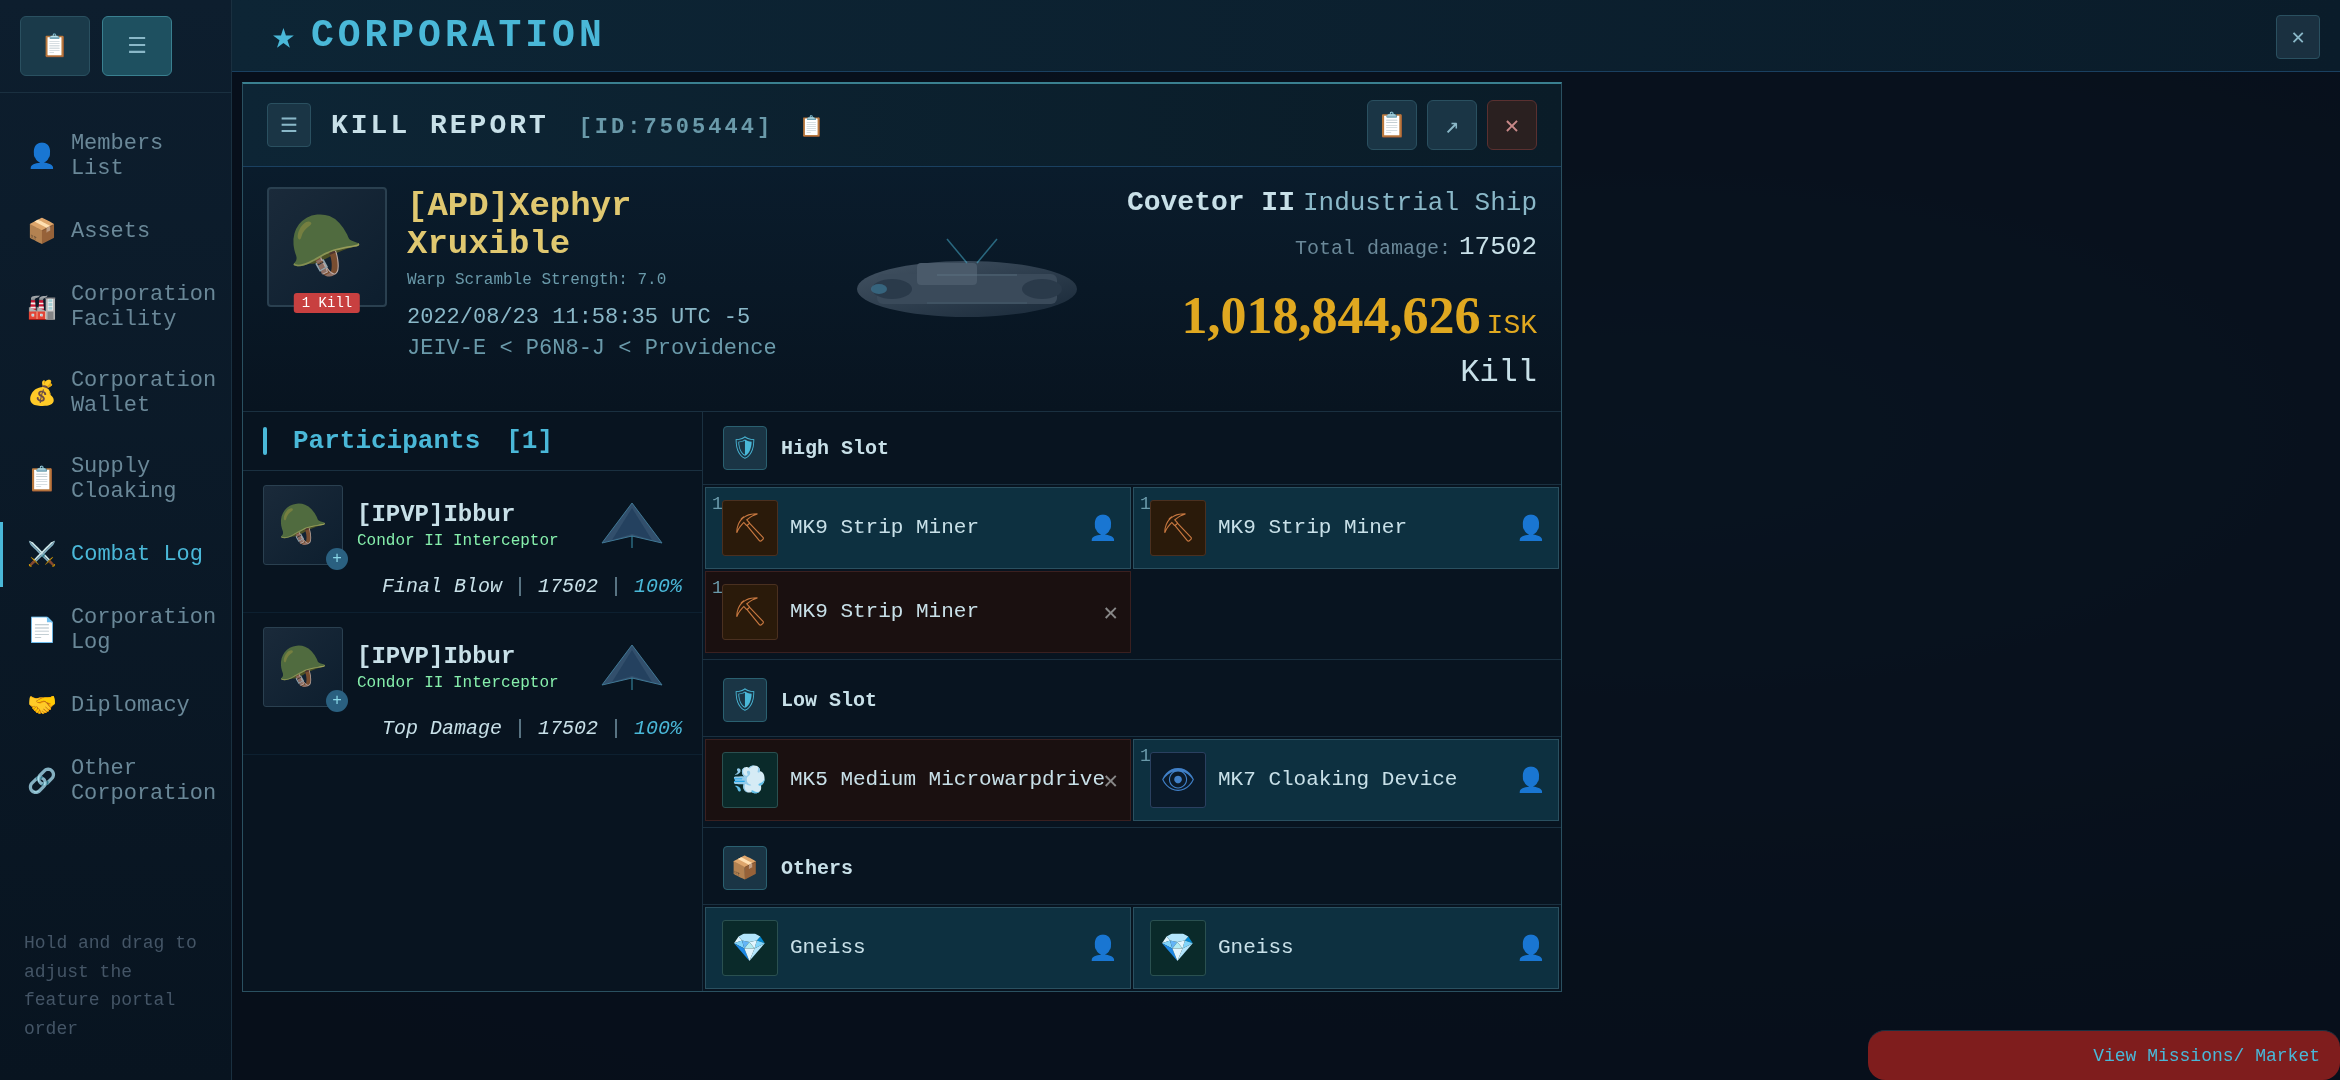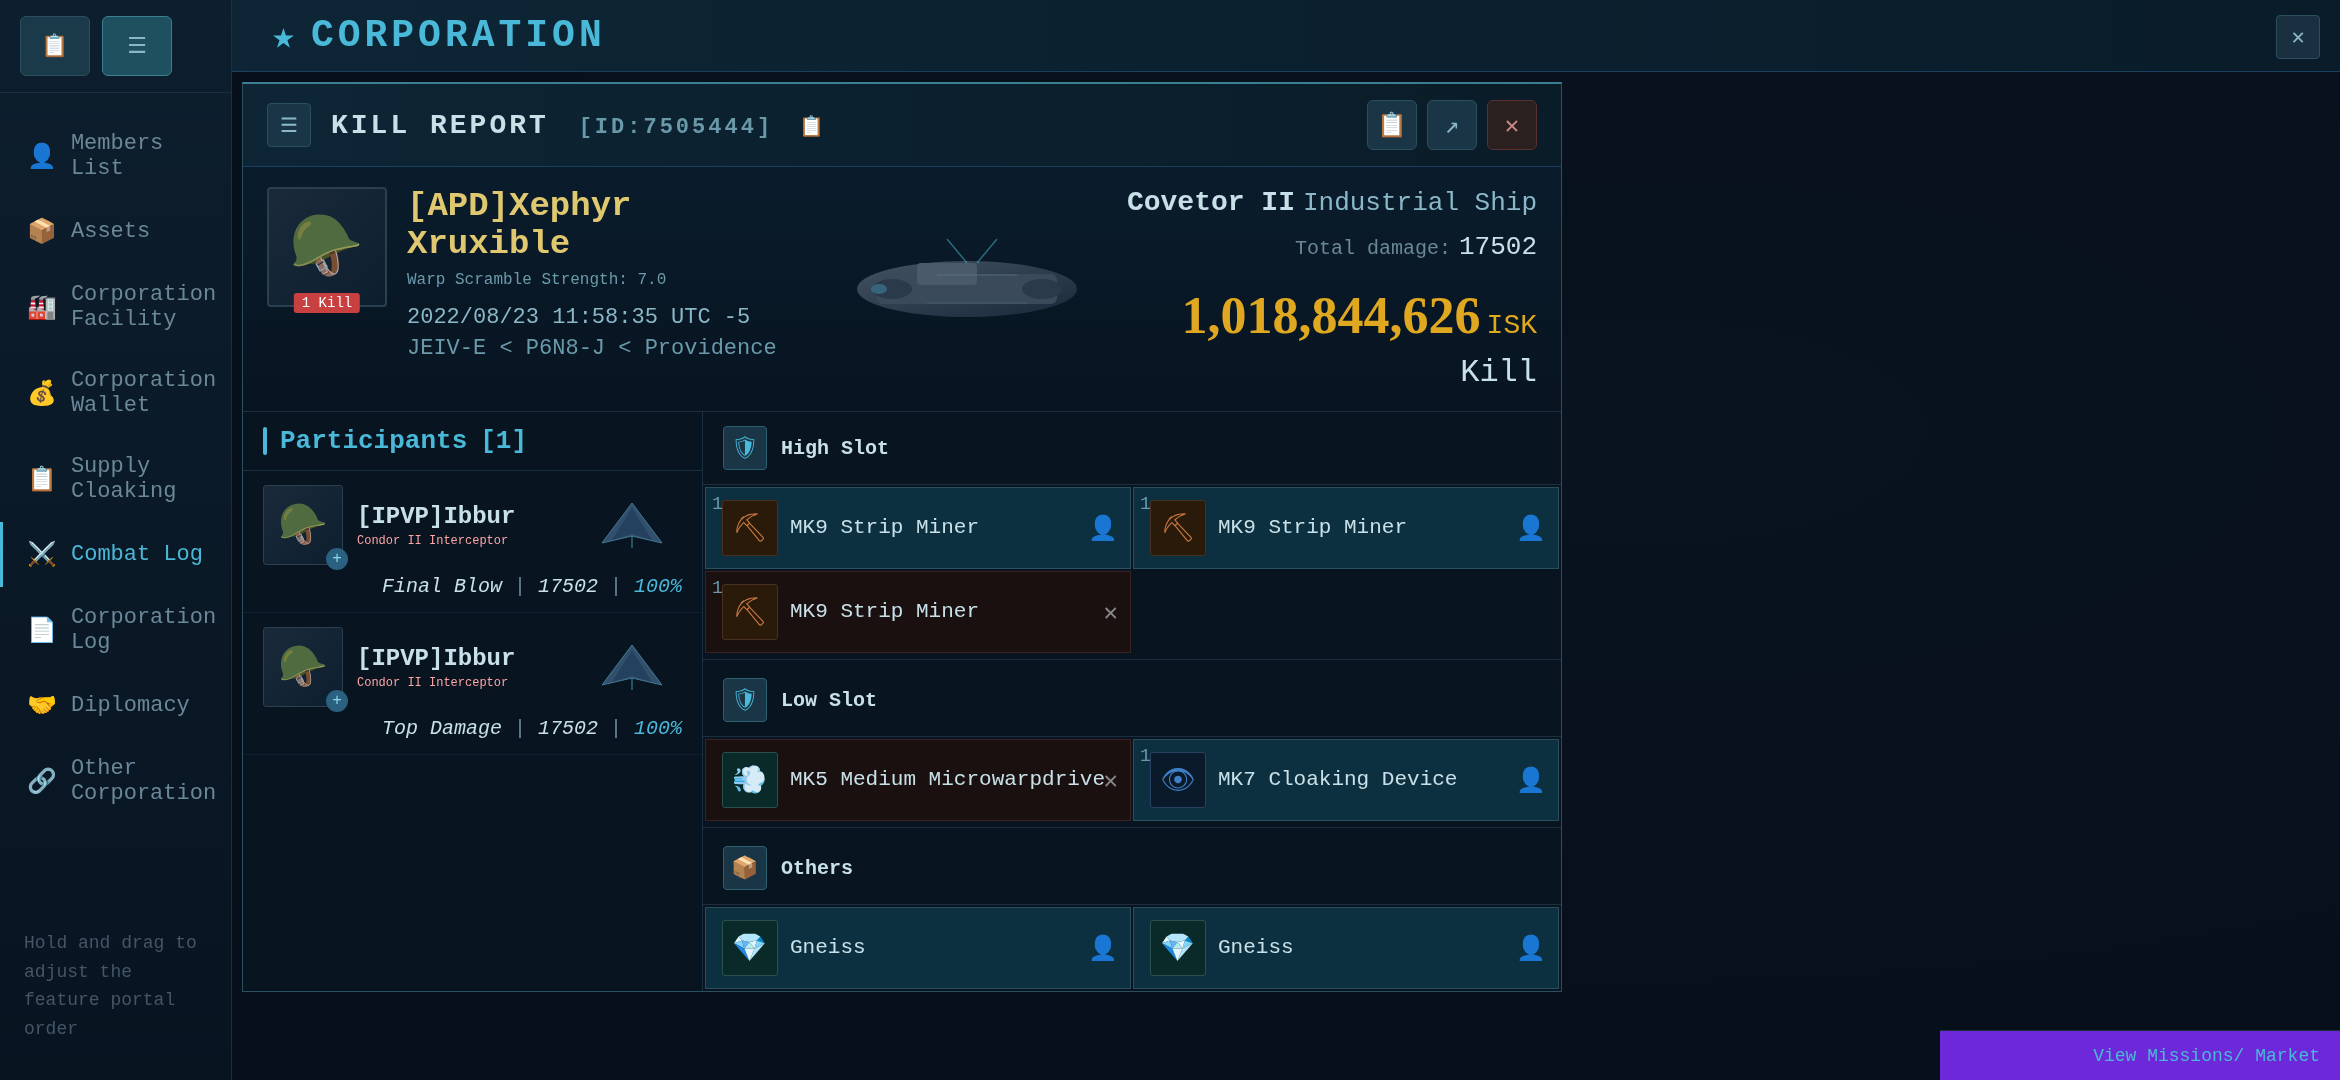--- a/index.html
+++ b/index.html
@@ -366,21 +366,21 @@
     .participants-section {
       width: 460px;
       border-right: 1px solid #1a3040;
       flex-shrink: 0;
     }
 
     .section-header {
       padding: 14px 20px;
       display: flex;
       align-items: center;
-      gap: 13px;
+      gap: 26px;
       border-bottom: 1px solid #1a3040;
     }
 
     .section-header-bar {
       width: 4px;
       height: 28px;
       background: #4ab8d8;
       border-radius: 2px;
     }
 
@@ -446,22 +446,22 @@
     }
 
     .participant-name {
       font-size: 24px;
       color: #c8e0e8;
       font-weight: bold;
       margin-bottom: 4px;
     }
 
     .participant-ship {
-      font-size: 12px;
-      color: #fca5a5;
+      font-size: 16px;
+      color: #86efac;
     }
 
     .participant-ship-image {
       width: 100px;
       height: 60px;
       display: flex;
       align-items: center;
       justify-content: center;
     }
 
@@ -628,29 +628,30 @@
       width: 90px;
       height: 55px;
       opacity: 0.85;
     }
 
     
     .bottom-bar {
       position: absolute;
       bottom: 0;
       right: 0;
-      width: 400px;
+      width: 472px;
       height: 50px;
-      background: #6d28d9;
+      background: #7f1d1d;
       border-top: 1px solid #1a3040;
       display: flex;
       align-items: center;
       justify-content: flex-end;
       padding: 0 20px;
       gap: 20px;
+      border-radius: 17px;
     }
 
     .bottom-link {
       font-size: 18px;
       color: #4ab8d8;
       cursor: pointer;
     }
   </style>
 </head>
 <body>

